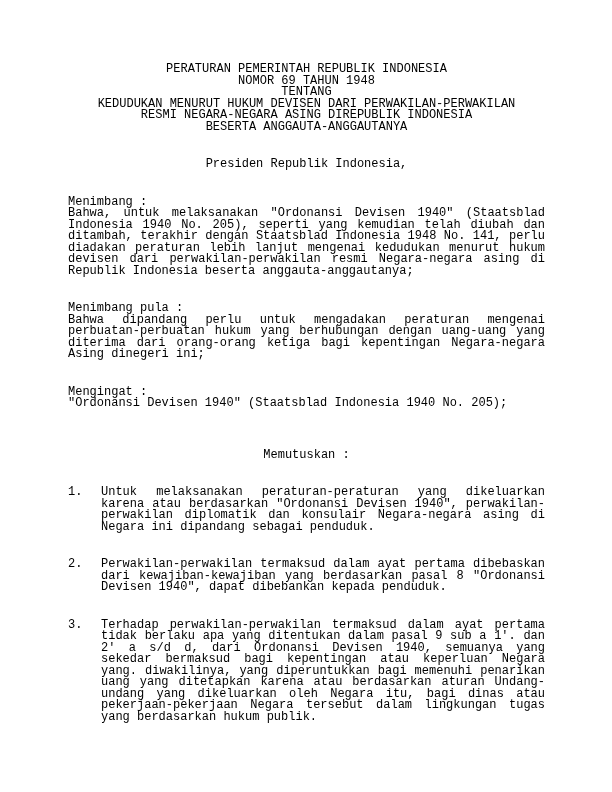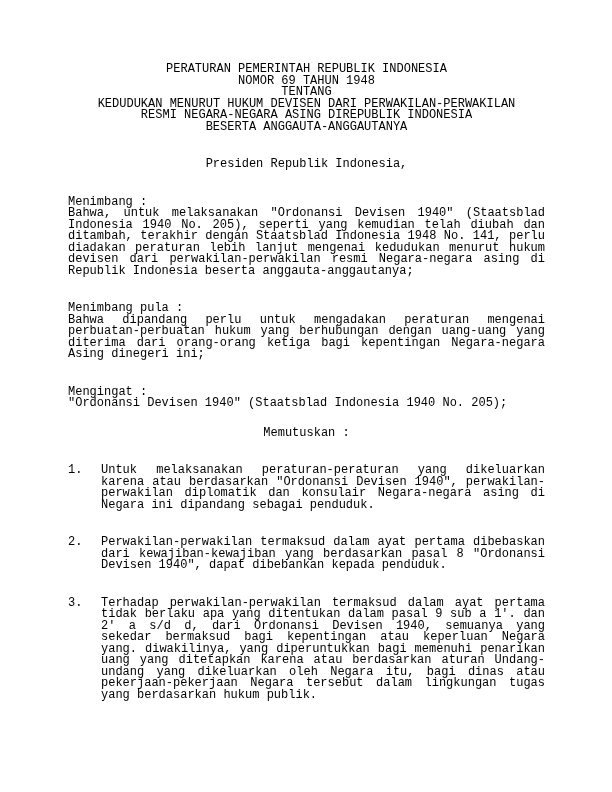--- a/index.html
+++ b/index.html
@@ -14,21 +14,21 @@
     font-family: "Liberation Mono", "DejaVu Sans Mono", monospace;
     font-size: 12px;
     line-height: 11.5px;
     padding: 64px 67px 0 68px;
     overflow: hidden;
   }
   .center { text-align: center; }
   p { margin: 0; }
   .just { text-align: justify; }
   .gap  { margin-top: 26px; }
-  .gap2 { margin-top: 18px; }
+  .gap2 { margin-top: 40px; }
   .item { position: relative; padding-left: 33px; }
   .item .num { position: absolute; left: 0; top: 0; }
 </style>
 </head>
 <body>
 
 <div class="page">
 
   <header class="title-block center">
     <div>PERATURAN PEMERINTAH REPUBLIK INDONESIA</div>

